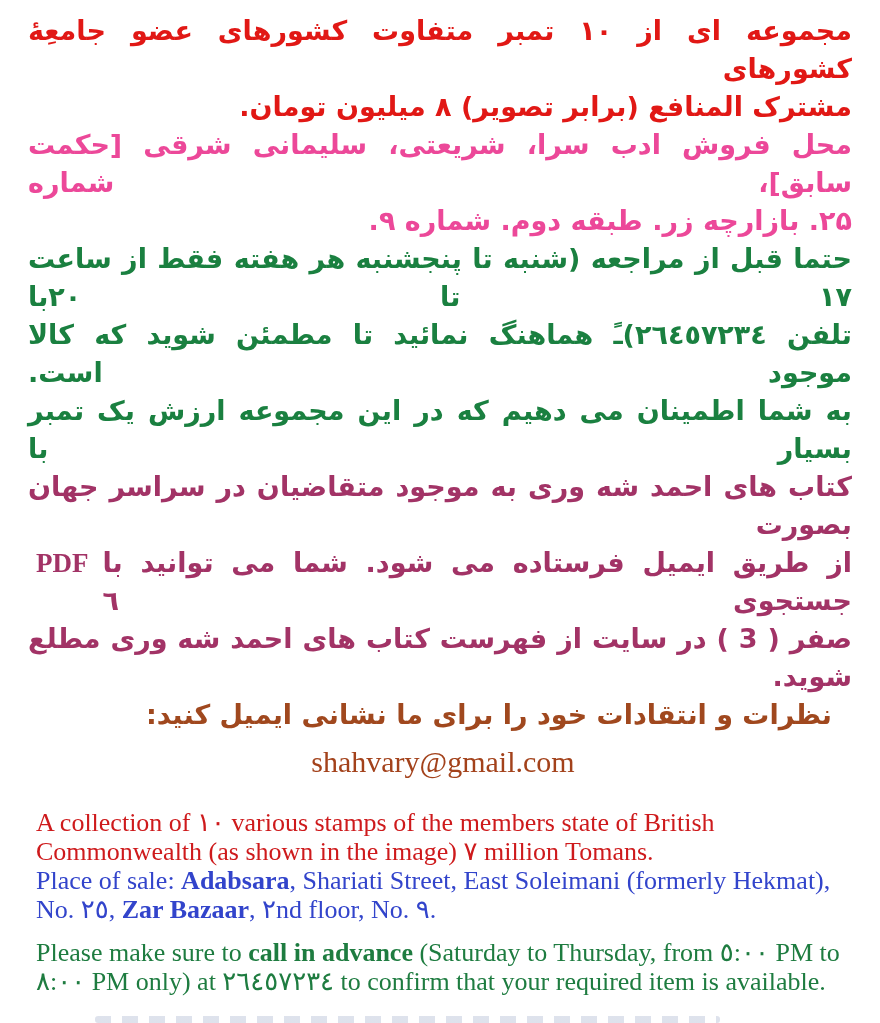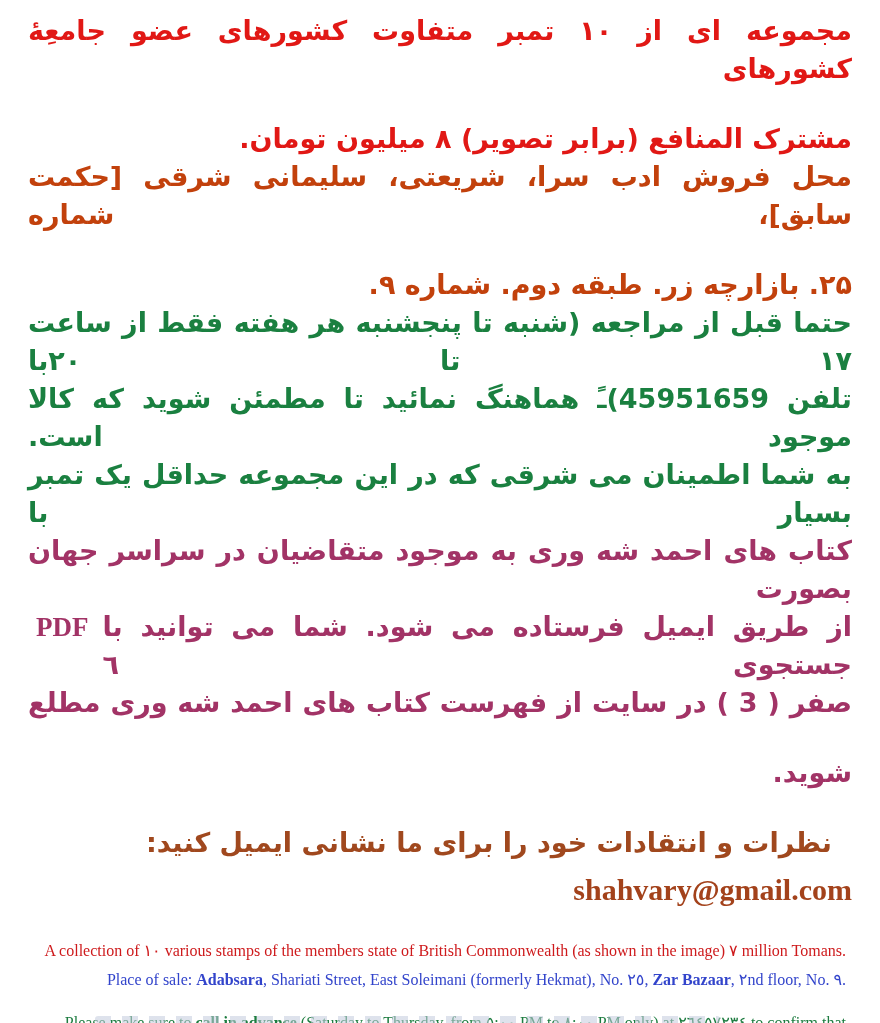--- a/index.html
+++ b/index.html
@@ -15,48 +15,48 @@
   .fa-line{
     direction:rtl;
     font-family:"DejaVu Sans","Liberation Sans",sans-serif;
     font-weight:bold;
     font-size:27px;
     line-height:38px;
     text-align:justify;
     text-align-last:justify;
     white-space:normal;
   }
-  .fa-line.end{text-align:center;text-align-last:right;margin-top:32px;}
+  .fa-line.end{text-align:center;text-align-last:right;}
   .c-fa-red   {color:#E11815;}
-  .c-fa-blue  {color:#c2410c;}
+  .c-fa-blue  {color:#ec4899;}
   .c-fa-green {color:#1A8040;}
   .c-fa-maroon{color:#A23366;}
   .c-fa-brown {color:#A0481E;}
 
   .pdf-line{display:flex;direction:ltr;align-items:baseline;gap:14px;margin-left:8px;}
   .pdf-line .latin-token{
     font-family:"Liberation Serif","DejaVu Serif",serif;
     font-weight:bold;font-size:27px;line-height:38px;
   }
   .pdf-line .rest{flex:1;}
 
   .fa-feedback{margin-right:20px;}
 
   .email-big{
     font-family:"Liberation Serif","DejaVu Serif",serif;
-    font-weight:bold;font-size:30px;line-height:36px;
-    color:#A3421B;margin:10px 0 0 6px;direction:ltr;text-align:right;
+    font-weight:normal;font-size:30px;line-height:36px;
+    color:#A3421B;margin:10px 0 0 6px;direction:ltr;text-align:center;
   }
 
   
   .en-section{margin-top:28px;}
   .en-par{
     font-family:"Liberation Serif","DejaVu Serif",serif;
-    font-size:16px;line-height:29px;
-    margin:0 34px 0 36px;max-width:812px;text-align:right;
+    font-size:26px;line-height:29px;
+    margin:0 34px 0 36px;max-width:812px;
   }
   .en-par .b{font-weight:bold;}
   .gap{height:14px;}
   .c-en-red   {color:#CE1A1C;}
   .c-en-blue  {color:#3244CB;}
   .c-en-green {color:#1E7C40;}
 
   
   .cutoff-remnant{
     position:absolute;left:95px;bottom:0;width:625px;height:7px;
@@ -76,22 +76,22 @@
       <div class="fa-line end">مشترک المنافع (برابر تصویر) ۸ میلیون تومان.</div>
     </div>
 
     <div class="fa-par c-fa-blue">
       <div class="fa-line">محل فروش ادب سرا، شریعتی، سلیمانی شرقی [حکمت سابق]، شماره</div>
       <div class="fa-line end">۲۵. بازارچه زر. طبقه دوم. شماره ۹.</div>
     </div>
 
     <div class="fa-par c-fa-green">
       <div class="fa-line">حتما قبل از مراجعه (شنبه تا پنجشنبه هر هفته فقط از ساعت ۱۷ تا ۲۰با</div>
-      <div class="fa-line">تلفن 45951659)ـً هماهنگ نمائید تا مطمئن شوید که کالا موجود است.</div>
-      <div class="fa-line">به شما اطمینان می شرقی که در این مجموعه حداقل یک تمبر بسیار با</div>
+      <div class="fa-line">تلفن ٢٦٤٥٧٢٣٤)ـً هماهنگ نمائید تا مطمئن شوید که کالا موجود است.</div>
+      <div class="fa-line">به شما اطمینان می دهیم که در این مجموعه ارزش یک تمبر بسیار با</div>
     </div>
 
     <div class="fa-par c-fa-maroon">
       <div class="fa-line">کتاب های احمد شه وری به موجود متقاضیان در سراسر جهان بصورت</div>
       <div class="pdf-line">
         <span class="latin-token">PDF</span>
         <span class="rest fa-line">از طریق ایمیل فرستاده می شود. شما می توانید با جستجوی ٦</span>
       </div>
       <div class="fa-line">صفر ( 3 ) در سایت از فهرست کتاب های احمد شه وری مطلع</div>
       <div class="fa-line end">شوید.</div>

